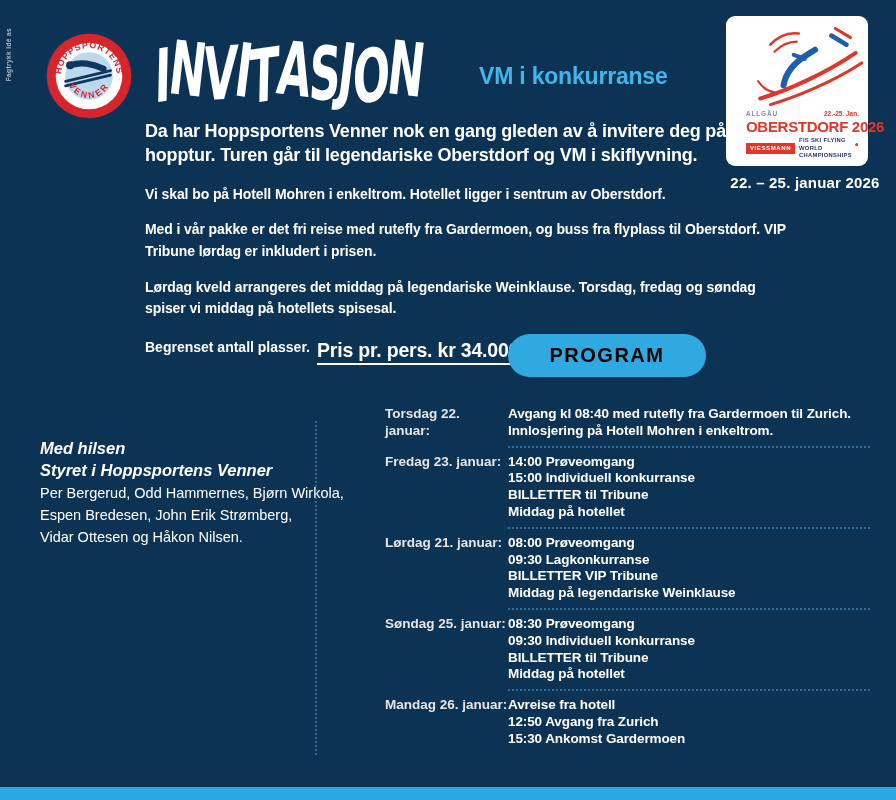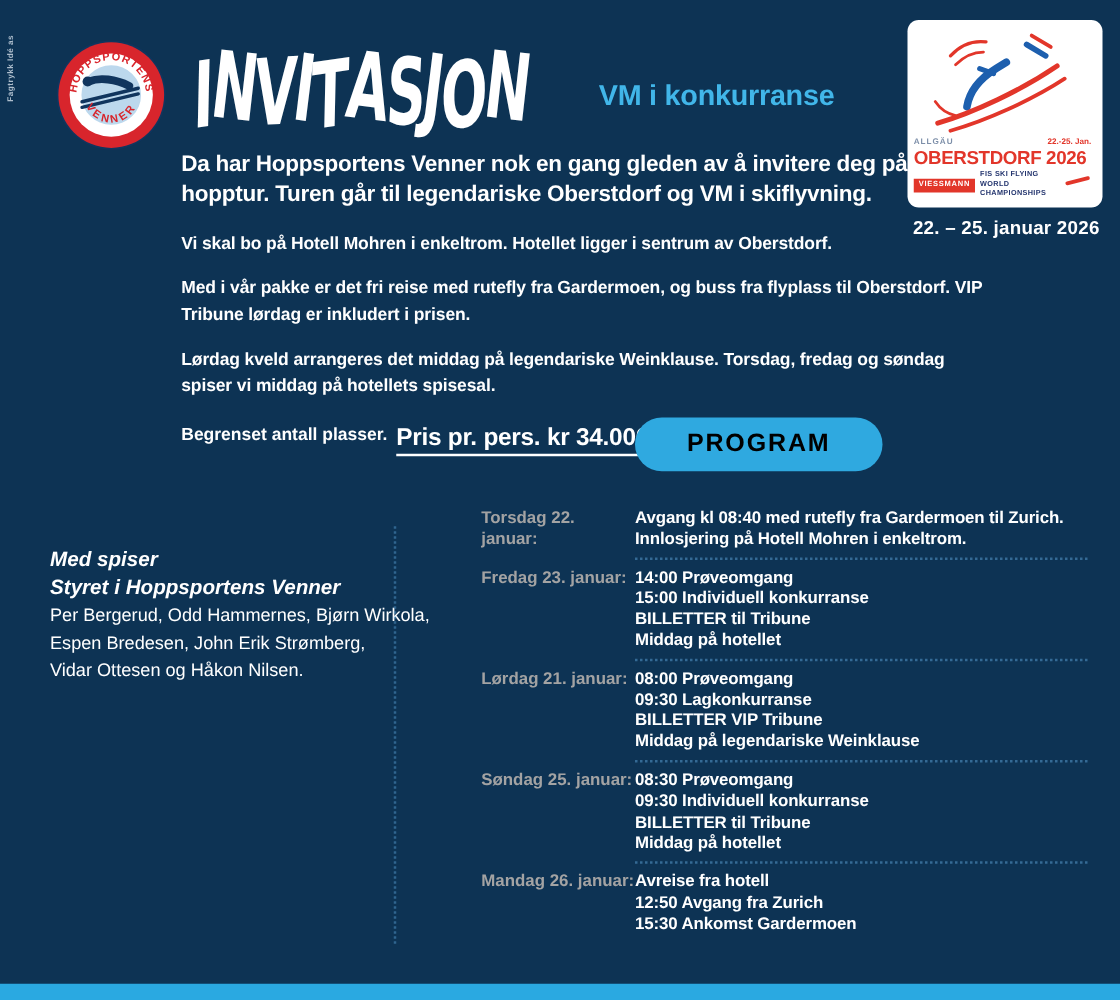--- a/index.html
+++ b/index.html
@@ -18,22 +18,22 @@
          font-family:"DejaVu Sans",sans-serif;font-weight:bold;font-size:66px;letter-spacing:-3px;
          transform:scale(0.66,1.12) skewX(-7deg);transform-origin:left top;}
   .tl{display:inline-block;}
   .t0{transform:rotate(-5deg) translateY(3px);}
   .t1{transform:rotate(4deg) translateY(-3px);}
   .t2{transform:rotate(-2deg) translateY(1px);}
   .t3{transform:rotate(5deg) translateY(-2px);}
   .subtitle{position:absolute;left:479px;top:63px;font-size:23px;font-weight:bold;color:#41b6e9;letter-spacing:-0.2px;}
 
   
-  .event-card{position:absolute;left:726px;top:16px;width:156px;height:150px;background:#fff;
-              border-radius:9px;box-sizing:border-box;padding:6px 9px 0 5px;}
+  .event-card{position:absolute;left:726px;top:16px;width:142px;height:150px;background:#fff;
+              border-radius:9px;box-sizing:border-box;padding:6px 9px 0 20px;}
   .flyer{display:block;margin:0 auto;width:132px;height:86px;}
   .ec-row1{display:flex;justify-content:space-between;align-items:baseline;margin-top:2px;}
   .ec-region{font-size:6.5px;font-weight:bold;color:#7d8fa9;letter-spacing:.8px;}
   .ec-dates{font-size:6.5px;font-weight:bold;color:#e2362a;}
   .ec-title{font-size:15px;font-weight:bold;color:#e2362a;letter-spacing:-0.3px;margin-top:1px;white-space:nowrap;}
   .ec-row3{display:flex;align-items:center;margin-top:2px;gap:4px;}
   .viessmann{background:#e2362a;color:#fff;font-size:6px;font-weight:bold;padding:2.5px 4px;letter-spacing:.6px;}
   .fis{display:flex;flex-direction:column;font-size:5.8px;font-weight:bold;color:#24356e;line-height:1.3;letter-spacing:.3px;}
   .ec-swoosh{width:24px;height:2.5px;background:#e2362a;transform:rotate(-14deg) translateY(-4px);border-radius:2px;}
   .date-range{position:absolute;left:726px;top:174px;width:158px;text-align:center;
@@ -56,21 +56,21 @@
   .signature{position:absolute;left:40px;top:437px;}
   .sig-head{font-size:16.5px;font-weight:bold;font-style:italic;line-height:1.35;}
   .sig-names{font-size:14.5px;line-height:1.55;}
 
   .v-divider{position:absolute;left:315px;top:421px;height:334px;width:0;
              border-left:2px dotted rgba(92,162,214,.45);}
 
   
   .schedule{position:absolute;left:385px;top:406px;width:485px;}
   .srow{display:flex;}
-  .sday{width:123px;flex-shrink:0;font-size:13.5px;font-weight:bold;color:#a3a3a3;line-height:16.8px;}
+  .sday{width:123px;flex-shrink:0;font-size:13.5px;font-weight:bold;color:#e5e5e5;line-height:16.8px;}
   .sitems{flex:1;}
   .sitem{font-size:13.5px;font-weight:bold;color:#fff;line-height:16.8px;letter-spacing:-0.1px;}
   .ssep{border-top:2px dotted rgba(92,162,214,.5);margin:6px 0 6px 123px;}
 
   .bottom-bar{position:absolute;left:0;right:0;bottom:0;height:13px;background:#2aa9e1;}
 </style>
 </head>
 <body>
 
 <div class="page">
@@ -139,21 +139,21 @@
     <p class="price-line">
       <span>Begrenset antall plasser.</span>
       <span class="price">Pris pr. pers. kr 34.000,-</span>
     </p>
   </div>
 
   <div class="program-btn">PROGRAM</div>
 
   <div class="signature">
     <div class="sig-head">
-      <div>Med spiser</div>
+      <div>Med hilsen</div>
       <div>Styret i Hoppsportens Venner</div>
     </div>
     <div class="sig-names">
       <div>Per Bergerud, Odd Hammernes, Bjørn Wirkola,</div>
       <div>Espen Bredesen, John Erik Strømberg,</div>
       <div>Vidar Ottesen og Håkon Nilsen.</div>
     </div>
   </div>
 
   <div class="v-divider"></div>

